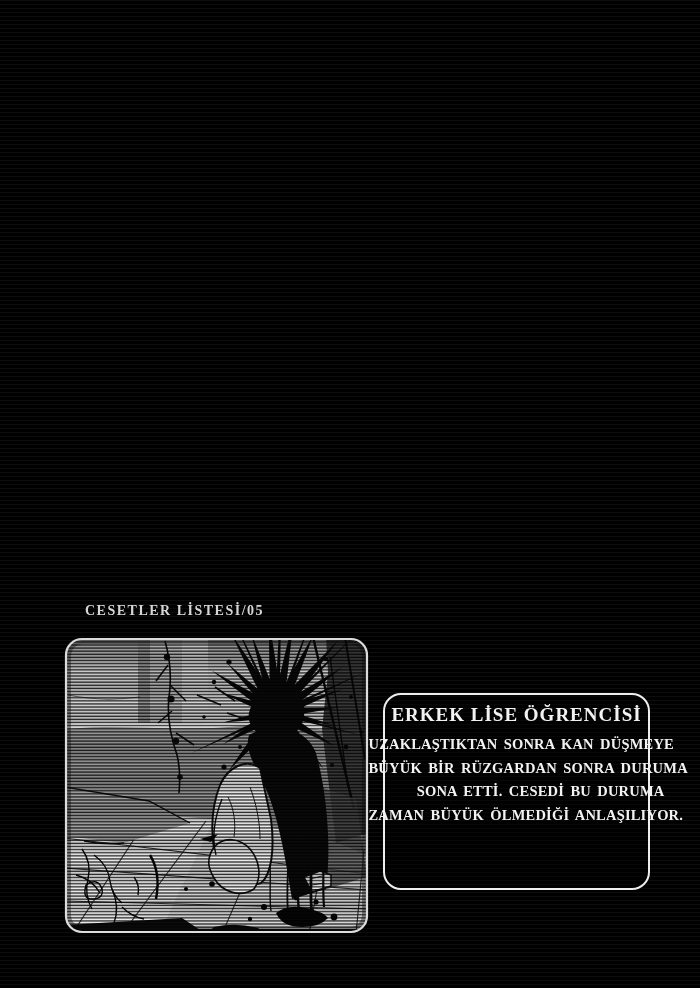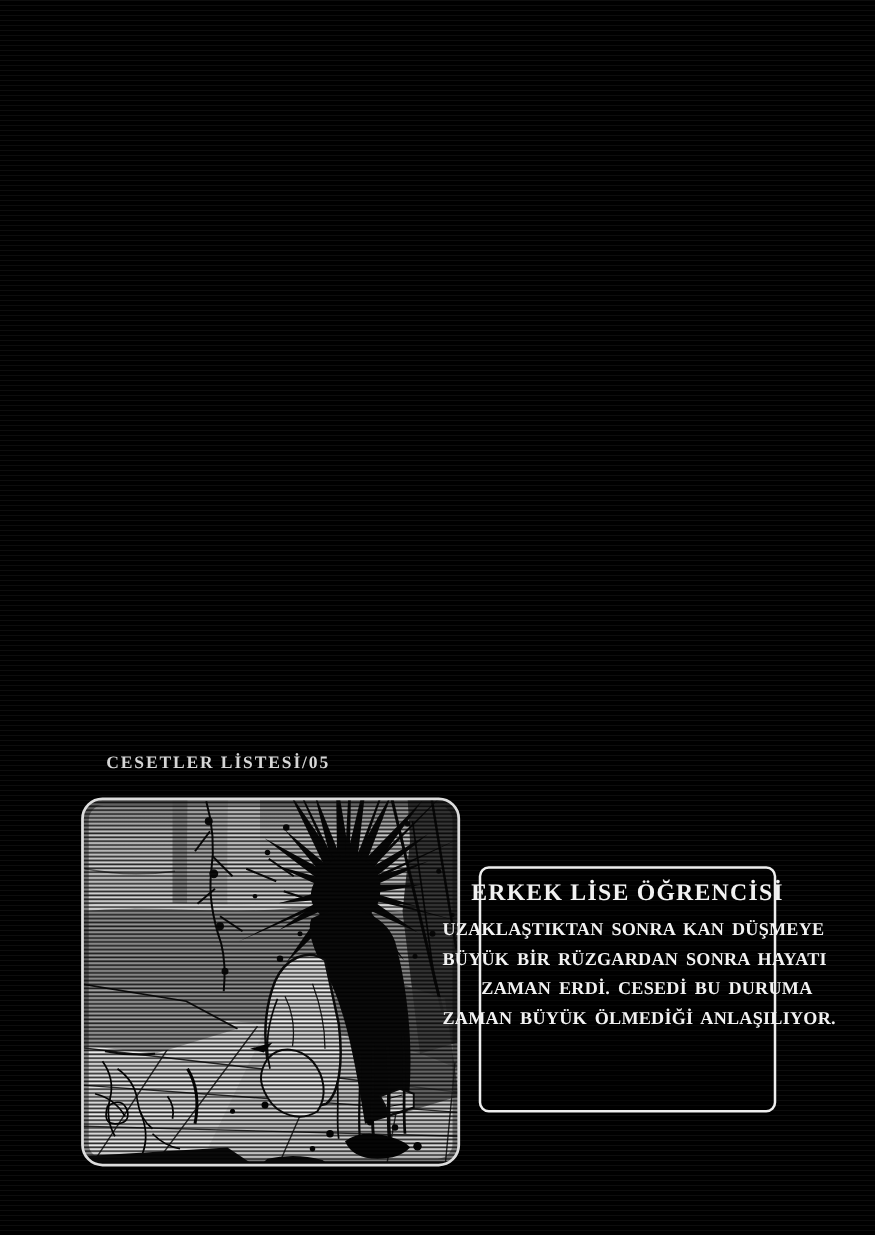--- a/index.html
+++ b/index.html
@@ -22,23 +22,23 @@
     white-space:nowrap;
   }
   .panel{
     position:absolute;
     left:64px;top:637px;
     width:305px;height:297px;
   }
   .infobox{
     position:absolute;
     left:383px;top:693px;
-    width:238px;height:197px;
+    width:267px;height:197px;
     border:2px solid #eee;
-    border-radius:8px;
+    border-radius:18px;
     background:rgba(0,0,0,0.35);
     box-sizing:border-box;
   }
   .infobox-inner{
     position:absolute;
     left:50%;top:0;
     transform:translateX(-50%);
     width:296px;
     text-align:center;
     color:#f2f2f2;
@@ -247,20 +247,20 @@
 
       <rect x="2" y="2" width="301" height="293" rx="16" ry="16" fill="none" stroke="#dcdcdc" stroke-width="2.2"></rect>
     </svg>
   </div>
 
   <div class="infobox">
     <div class="infobox-inner">
       <div class="infobox-title">ERKEK LİSE ÖĞRENCİSİ</div>
       <div class="infobox-body">
         <div class="bodyline">UZAKLAŞTIKTAN SONRA KAN DÜŞMEYE</div>
-        <div class="bodyline">BÜYÜK BİR RÜZGARDAN SONRA HAYATI</div>
-        <div class="bodyline">ZAMAN ERDİ. CESEDİ BU DURUMA</div>
+        <div class="bodyline">BÜYÜK BİR RÜZGARDAN SONRA DURUMA</div>
+        <div class="bodyline">SONA ETTİ. CESEDİ BU DURUMA</div>
         <div class="bodyline">ZAMAN BÜYÜK ÖLMEDİĞİ ANLAŞILIYOR.</div>
       </div>
     </div>
   </div>
 
 </div>
 
 </body></html>

